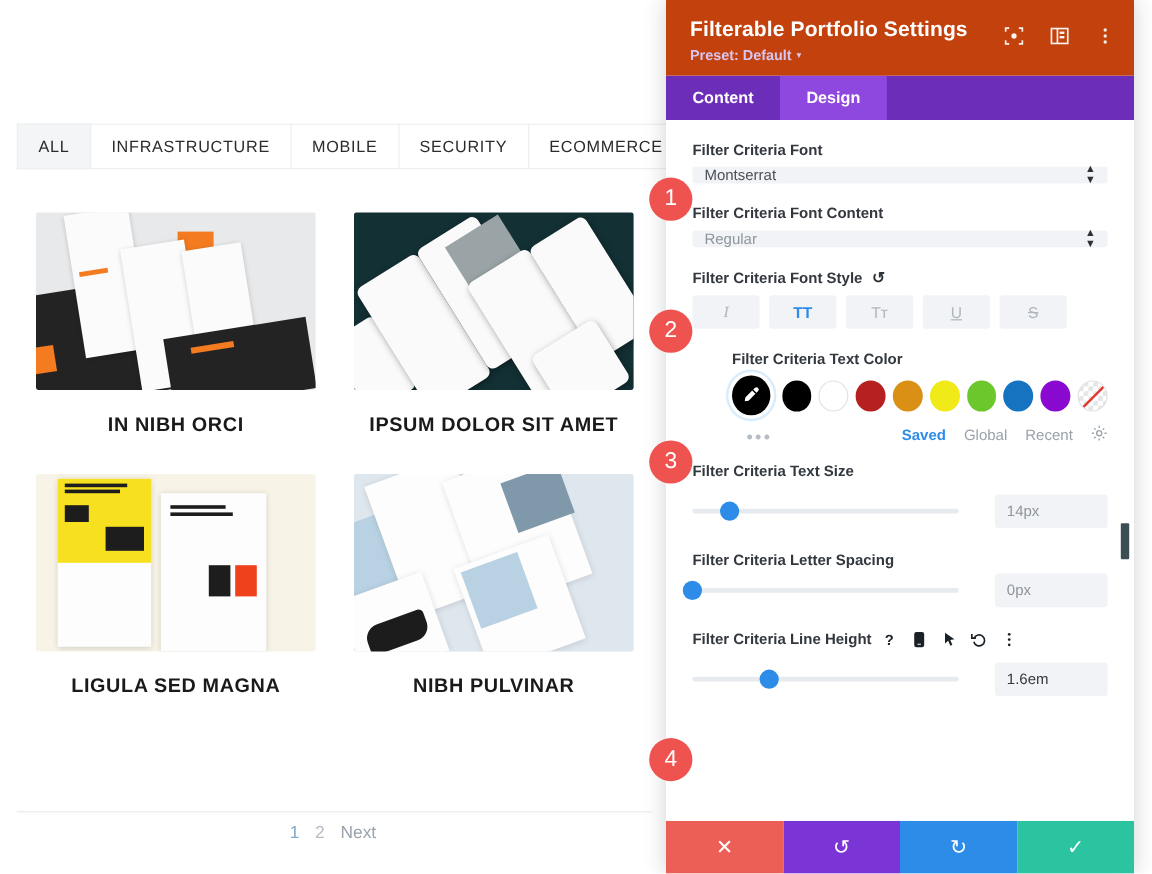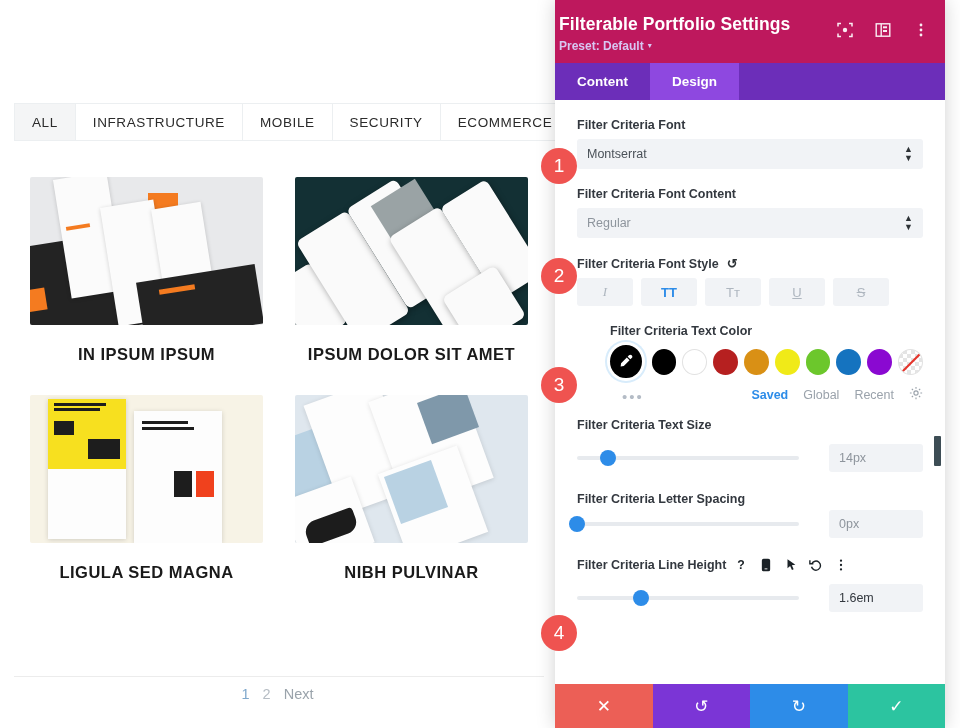--- a/index.html
+++ b/index.html
@@ -59,38 +59,38 @@
   .pg { color: #b6bdc4; }
   .pg.cur { color: #7fa8cc; }
   .pg.next { color: #9aa3ab; }
 
   
   #panel {
     position: absolute; left: 555px; top: 0; width: 390px; height: 728px;
     background: #fff; box-shadow: 0 0 18px rgba(0,0,0,.18);
     display: flex; flex-direction: column;
   }
-  #panel-header { background: #be185d; padding: 14px 20px 10px 4px; position: relative; }
+  #panel-header { background: #c2410c; padding: 14px 20px 10px 20px; position: relative; }
   #panel-title { color: #fff; font-size: 17.5px; font-weight: 700; letter-spacing: .1px; }
   #preset-row { margin-top: 4px; display: flex; align-items: center; gap: 4px; }
   #preset-text { color: #d8c6f2; font-size: 12px; font-weight: 700; }
   #preset-caret { color: #d8c6f2; font-size: 8px; line-height: 1; }
   #header-icons { position: absolute; right: 16px; top: 22px; display: flex; align-items: center; gap: 22px; }
   .hicon { width: 16px; height: 16px; opacity: .92; display: block; }
 
   #tabs { display: flex; background: #6c2eb9; }
   .tab { padding: 11px 22px; color: #fff; font-size: 13.5px; font-weight: 700; }
   .tab.active { background: #8e48e0; }
 
   #scrollzone { flex: 1; position: relative; overflow: hidden; background: #fff; }
   #content { padding: 18px 22px 0 22px; }
 
   .field-label { font-size: 12.5px; font-weight: 700; color: #33383f; margin-bottom: 7px; display: flex; align-items: center; gap: 8px; }
   .select {
-    height: 30px; background: #f1f3f6; border-radius: 3px; display: flex;
+    height: 14px; background: #f1f3f6; border-radius: 3px; display: flex;
     align-items: center; padding: 0 10px; font-size: 12.5px; color: #4a5158; position: relative;
   }
   .select.placeholder { color: #8e959d; }
   .select .updown { position: absolute; right: 10px; top: 50%; transform: translateY(-50%); font-size: 9px; color: #2d3236; line-height: 1.05; display: flex; flex-direction: column; }
   .grp { margin-bottom: 18px; }
 
   .reset-ic { font-size: 13px; color: #2d3236; font-weight: 700; }
 
   .style-btns { display: flex; gap: 8px; }
   .sbtn {
@@ -185,21 +185,21 @@
             <div class="dark" style="left:-12px;top:62px;width:120px;height:95px;transform:rotate(-9deg);"></div>
             <div class="orange" style="left:-6px;top:112px;width:22px;height:22px;transform:rotate(-9deg);"></div>
             <div class="orange" style="left:118px;top:16px;width:30px;height:30px;"></div>
             <div class="ph" style="left:32px;top:-2px;width:54px;height:120px;transform:rotate(-9deg);"></div>
             <div class="ph" style="left:79px;top:26px;width:54px;height:120px;transform:rotate(-9deg);"></div>
             <div class="ph" style="left:130px;top:28px;width:50px;height:118px;transform:rotate(-9deg);"></div>
             <div class="dark" style="left:110px;top:96px;width:120px;height:60px;transform:rotate(-9deg);"></div>
             <div class="orange" style="left:36px;top:48px;width:24px;height:4px;transform:rotate(-9deg);"></div>
             <div class="orange" style="left:129px;top:110px;width:36px;height:5px;transform:rotate(-9deg);"></div>
           </div>
-          <div class="ptitle">IN IPSUM IPSUM</div>
+          <div class="ptitle">IN NIBH ORCI</div>
         </div>
 
         <div class="card">
           <div class="thumb t2">
             <div class="ph" style="left:-8px;top:92px;width:46px;height:70px;transform:rotate(-32deg);"></div>
             <div class="ph" style="left:28px;top:40px;width:60px;height:120px;transform:rotate(-32deg);"></div>
             <div class="ph" style="left:78px;top:8px;width:58px;height:118px;transform:rotate(-32deg);"></div>
             <div class="img" style="left:84px;top:12px;width:52px;height:46px;transform:rotate(-32deg);"></div>
             <div class="ph" style="left:120px;top:36px;width:60px;height:118px;transform:rotate(-32deg);"></div>
             <div class="ph" style="left:170px;top:8px;width:54px;height:110px;transform:rotate(-32deg);"></div>

